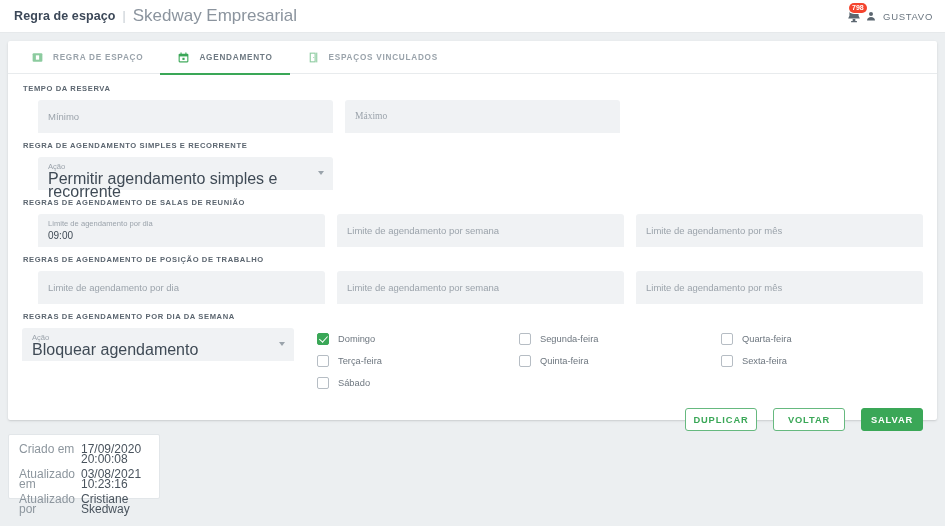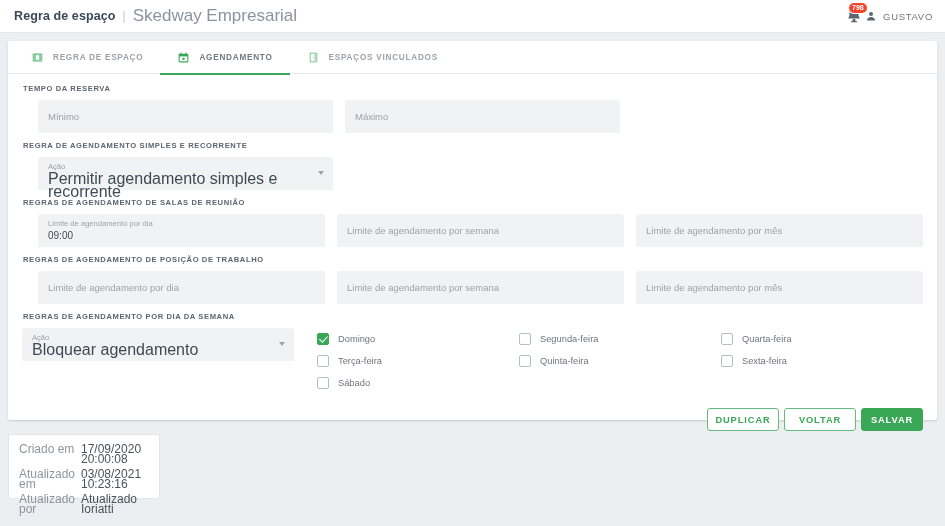--- a/index.html
+++ b/index.html
@@ -72,21 +72,21 @@
   .sec-label:first-child { margin-top: 0; }
 
   .row { display: flex; gap: 12px; padding-left: 16px; }
   .field {
     background: #f0f2f4; border-radius: 3px 3px 0 0;
     border-bottom: 1px solid transparent;
     height: 33px; position: relative; padding: 0 10px;
     display: flex; flex-direction: column; justify-content: center;
   }
   .field.col3 { width: 295px; }
-  .field.col2 { width: 275px; }
+  .field.col2 { width: 275px; font-family: Liberation Serif, serif; }
   .field.filled { justify-content: flex-start; padding-top: 5px; }
   .field-ph { font-size: 9.5px; color: #9ba3ab; }
   .field-lab { font-size: 7.6px; color: #9ba3ab; line-height: 10px; }
   .field-val { font-size: 10px; color: #3f4a55; line-height: 13px; }
 
   .select {
     background: #f0f2f4; border-radius: 3px 3px 0 0;
     width: 295px; height: 33px; padding: 5px 10px 0 10px;
     position: relative; display: flex; flex-direction: column; cursor: pointer;
   }
@@ -115,21 +115,21 @@
   }
   .chk.on .box::after {
     content: ""; position: absolute; left: 2.6px; top: .4px;
     width: 3.6px; height: 7px; border: solid #fff;
     border-width: 0 1.6px 1.6px 0; transform: rotate(42deg);
   }
   .chk-lab { font-size: 9.3px; color: #6d767f; }
 
   
   .btns {
-    display: flex; justify-content: flex-end; gap: 5px;
+    display: flex; justify-content: flex-end; gap: 16px;
     padding: 0 14px; margin-top: 19px;
   }
   .btn {
     font-size: 9.3px; font-weight: 700; letter-spacing: .9px;
     border-radius: 3px; height: 23px; cursor: pointer;
     display: flex; align-items: center; justify-content: center;
   }
   .btn.outline {
     background: #fff; color: #3aa757; border: 1px solid #66b97f; width: 72px;
   }
@@ -308,17 +308,17 @@
     <div class="meta-row">
       <span class="meta-k">Criado em</span>
       <span class="meta-v">17/09/2020 20:00:08</span>
     </div>
     <div class="meta-row">
       <span class="meta-k">Atualizado em</span>
       <span class="meta-v">03/08/2021 10:23:16</span>
     </div>
     <div class="meta-row">
       <span class="meta-k">Atualizado por</span>
-      <span class="meta-v">Atualizado Ioriatti</span>
+      <span class="meta-v">Cristiane Skedway</span>
     </div>
   </div>
 
 </div>
 
 </body></html>

